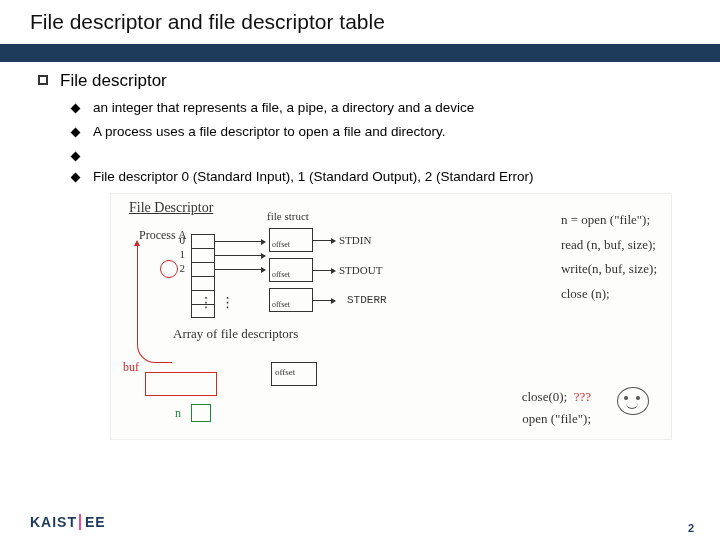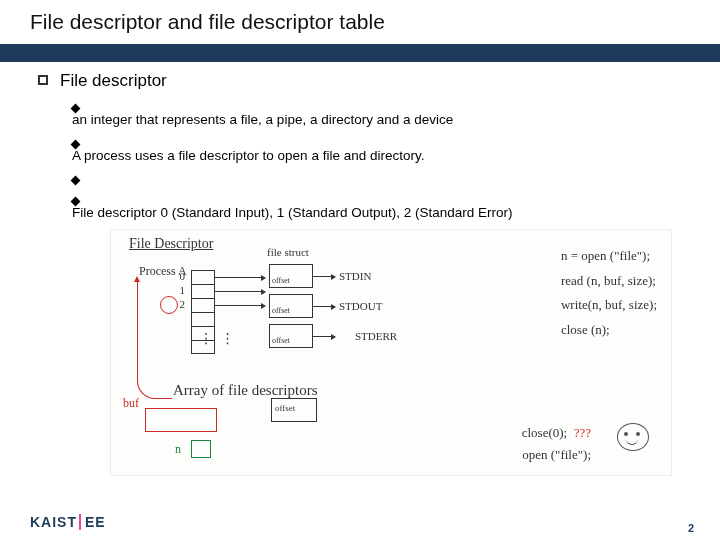--- a/index.html
+++ b/index.html
@@ -3,21 +3,21 @@
 <meta charset="utf-8">
 <style>
   html,body{margin:0;padding:0;width:720px;height:540px;font-family:Arial,Helvetica,sans-serif;background:#fff;color:#000;}
   .slide{position:relative;width:720px;height:540px;box-sizing:border-box;}
   .title{padding:10px 0 10px 30px;font-size:21px;font-weight:400;color:#111;}
   .titlebar{height:18px;background:#1f3b5c;margin-bottom:8px;}
   .body{padding:0 30px 8px 30px;}
   .l1{display:flex;align-items:flex-start;margin:3px 0 8px 8px;}
   .l1 .bullet{width:10px;height:10px;border:2px solid #333;margin:5px 12px 0 0;flex:0 0 auto;box-sizing:border-box;}
   .l1 .txt{font-size:17px;padding-top:1px;}
-  .l2{display:flex;align-items:flex-start;margin:9px 0 9px 42px;flex-direction:column;}
+  .l2{display:flex;align-items:flex-start;margin:9px 0 9px 42px;}
   .l2 .dia{width:7px;height:7px;background:#000;transform:rotate(45deg);margin:5px 14px 0 0;flex:0 0 auto;}
   .l2 .txt{font-size:13.5px;}
   .diagram{margin:8px 0 0 80px;width:560px;height:245px;background:#fdfdfb;border:1px solid #eee;position:relative;font-family:'Comic Sans MS',cursive;color:#333;}
   
   .hdr{position:absolute;left:18px;top:6px;font-size:14px;text-decoration:underline;}
   .procA{position:absolute;left:28px;top:34px;font-size:12px;}
   .fdcol{position:absolute;left:80px;top:40px;width:24px;}
   .fdcell{width:24px;height:14px;border:1px solid #333;border-bottom:none;box-sizing:border-box;}
   .fdcell:last-child{border-bottom:1px solid #333;}
   .idx{position:absolute;width:16px;text-align:right;font-size:11px;}
@@ -28,22 +28,22 @@
   .arr::after{content:"";position:absolute;right:-1px;top:-3px;border-left:5px solid #333;border-top:3px solid transparent;border-bottom:3px solid transparent;}
   .a0{left:104px;top:47px;width:50px;} .a1{left:104px;top:61px;width:50px;} .a2{left:104px;top:75px;width:50px;}
   .fs{position:absolute;left:158px;width:44px;height:24px;border:1px solid #333;box-sizing:border-box;}
   .fs .off{position:absolute;left:2px;top:11px;font-size:8px;}
   .fs0{top:34px;} .fs1{top:64px;} .fs2{top:94px;}
   .out0{position:absolute;left:202px;top:46px;width:22px;border-top:1px solid #333;} .out0::after{content:"";position:absolute;right:-1px;top:-3px;border-left:5px solid #333;border-top:3px solid transparent;border-bottom:3px solid transparent;}
   .out1{position:absolute;left:202px;top:76px;width:22px;border-top:1px solid #333;} .out1::after{content:"";position:absolute;right:-1px;top:-3px;border-left:5px solid #333;border-top:3px solid transparent;border-bottom:3px solid transparent;}
   .out2{position:absolute;left:202px;top:106px;width:22px;border-top:1px solid #333;} .out2::after{content:"";position:absolute;right:-1px;top:-3px;border-left:5px solid #333;border-top:3px solid transparent;border-bottom:3px solid transparent;}
   .lbl{position:absolute;font-size:11px;}
   .lbl.fsl{left:156px;top:16px;}
-  .lbl.stdin{left:228px;top:40px;} .lbl.stdout{left:228px;top:70px;} .lbl.stderr{left:244px;top:100px;}
-  .afd{position:absolute;left:62px;top:152px;font-size:15px;}
+  .lbl.stdin{left:228px;top:40px;} .lbl.stdout{left:228px;top:70px;} .lbl.stderr{left:236px;top:100px;font-family:Liberation Mono, monospace;}
+  .afd{position:absolute;left:62px;top:132px;font-size:13px;}
   
   .buflbl{position:absolute;left:12px;top:166px;font-size:12px;color:#cc2a2a;}
   .bufbox{position:absolute;left:34px;top:178px;width:70px;height:22px;border:1.5px solid #cc2a2a;}
   
   .nlbl{position:absolute;left:64px;top:212px;font-size:12px;color:#1a8a3a;}
   .nbox{position:absolute;left:80px;top:210px;width:18px;height:16px;border:1.5px solid #1a8a3a;}
   
   .lastoff{position:absolute;left:160px;top:168px;width:44px;height:22px;border:1px solid #333;}
   .lastoff .t{position:absolute;left:3px;top:4px;font-size:9px;}
   .redarr{position:absolute;left:26px;top:48px;width:34px;height:120px;border-left:1.5px solid #cc2a2a;border-bottom:1.5px solid #cc2a2a;border-bottom-left-radius:18px;}

